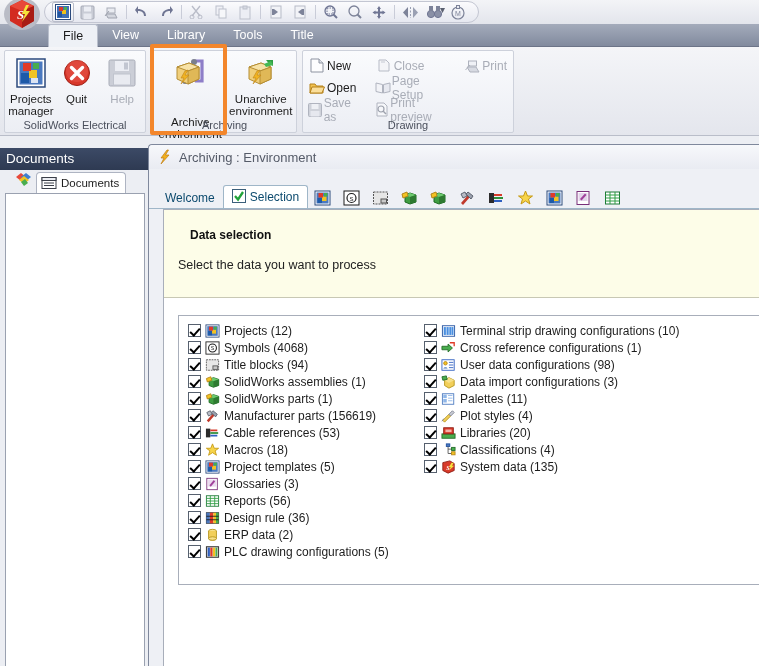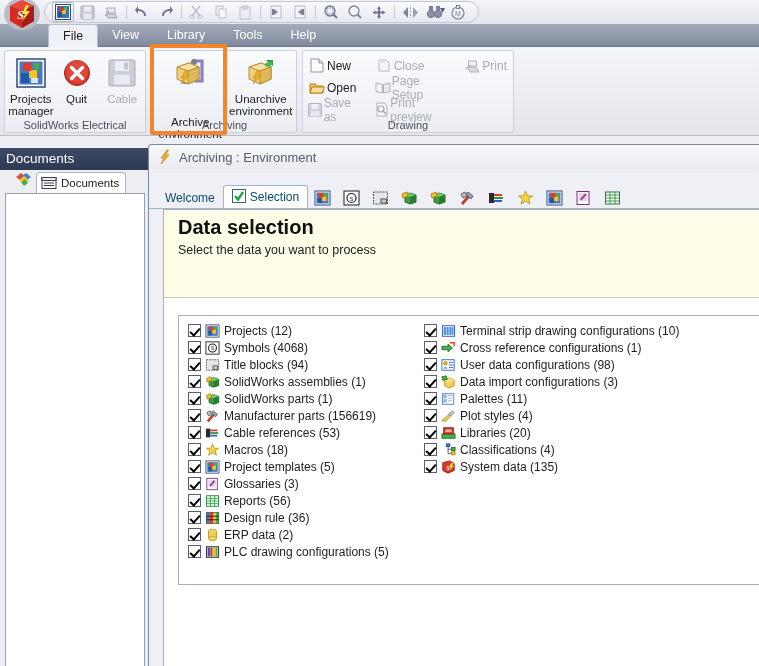--- a/index.html
+++ b/index.html
@@ -150,21 +150,21 @@
 
   .dlg-content{
     position:absolute; left:14px; top:64px; width:596px; height:489px;
     background:#ffffff; border:1px solid #a8aeba; border-right:none;
   }
   .banner{
     position:absolute; left:0; top:0; width:100%; height:88px;
     background:#fdfde8; border-bottom:1px solid #c8c8b4;
   }
   .banner h1{
-    margin:0; padding:6px 0 0 14px; font-size:20px; font-weight:bold; color:#111;
+    margin:12px; padding:6px 0 0 14px; font-size:12px; font-weight:bold; color:#111;
   }
   .banner p{ margin:0; padding:4px 0 0 14px; font-size:12.5px; color:#222; }
 
   .listbox{
     position:absolute; left:14px; top:105px; width:582px; height:270px;
     border:1px solid #a8aeba; background:#ffffff;
   }
   .col{ position:absolute; top:6px; }
   .col-left{ left:9px; }
   .col-right{ left:245px; }
@@ -315,21 +315,21 @@
     </svg>
   </div>
 </div>
 
 <div class="tabstrip">
   <div class="tabs">
     <div class="tab active">File</div>
     <div class="tab">View</div>
     <div class="tab">Library</div>
     <div class="tab">Tools</div>
-    <div class="tab">Help</div>
+    <div class="tab">Title</div>
   </div>
 </div>
 
 <div class="ribbon">
 
   <div class="rgroup" style="left:4px; width:142px;">
     <div style="display:flex; padding-left:3px;">
       <div class="rbig">
         <div class="glyph">
           <svg width="30" height="30" viewBox="0 0 30 30">
@@ -356,21 +356,21 @@
       </div>
       <div class="rbig disabled">
         <div class="glyph">
           <svg width="28" height="28" viewBox="0 0 28 28">
             <rect x="1" y="1" width="26" height="26" rx="1.5" fill="#cbced7" stroke="#a9adb8"></rect>
             <rect x="7" y="2" width="14" height="10" fill="#eceef4"></rect>
             <rect x="16" y="3.5" width="4" height="7" fill="#c2c6d1"></rect>
             <rect x="5.5" y="15" width="17" height="11" fill="#e9ebf1" stroke="#c0c4ce"></rect>
           </svg>
         </div>
-        <div class="lbl">Cable</div>
+        <div class="lbl">Help</div>
       </div>
     </div>
     <div class="rgroup-title">SolidWorks Electrical</div>
   </div>
 
   <div class="rgroup" style="left:152px; width:145px;">
     <div style="display:flex; padding-left:2px;">
       <div class="rbig" style="width:72px;gap:23px;">
         <div class="glyph">
           <svg width="34" height="32" viewBox="0 0 34 32">

